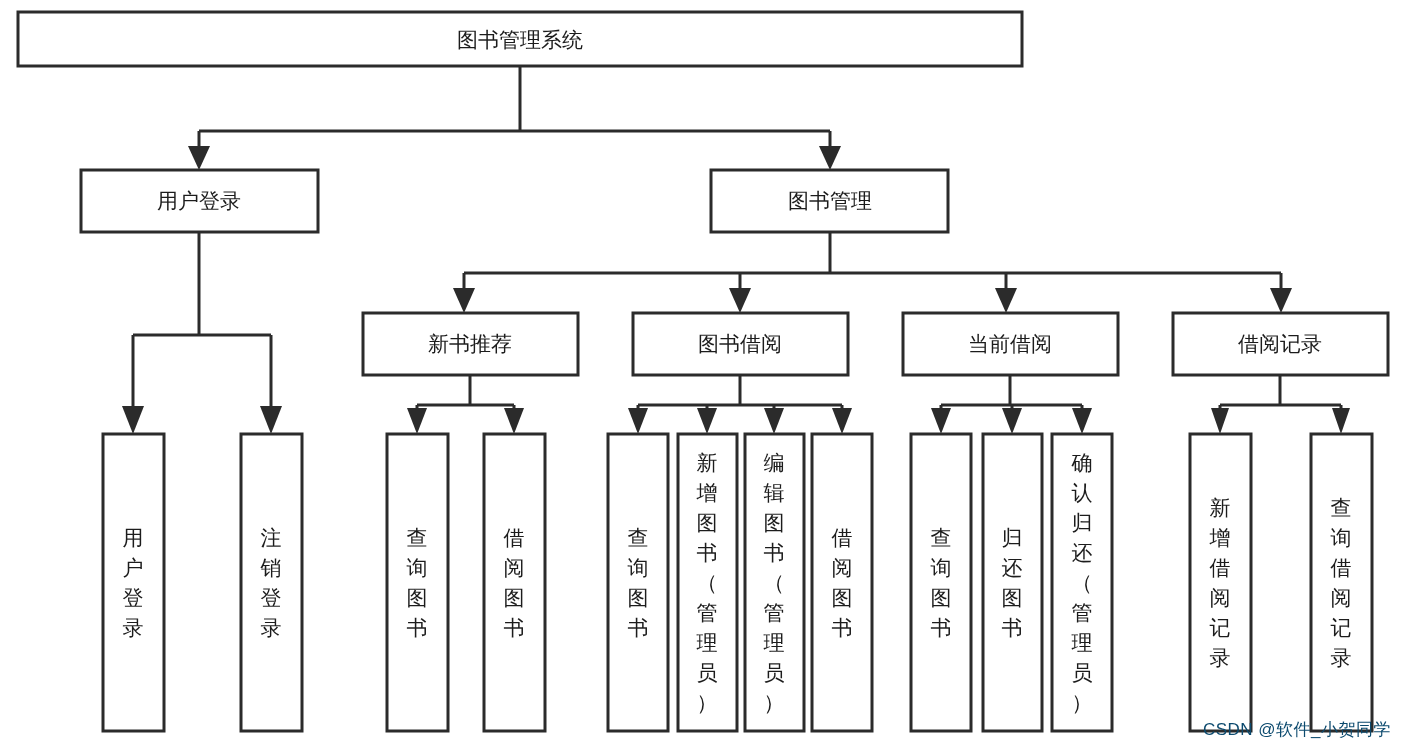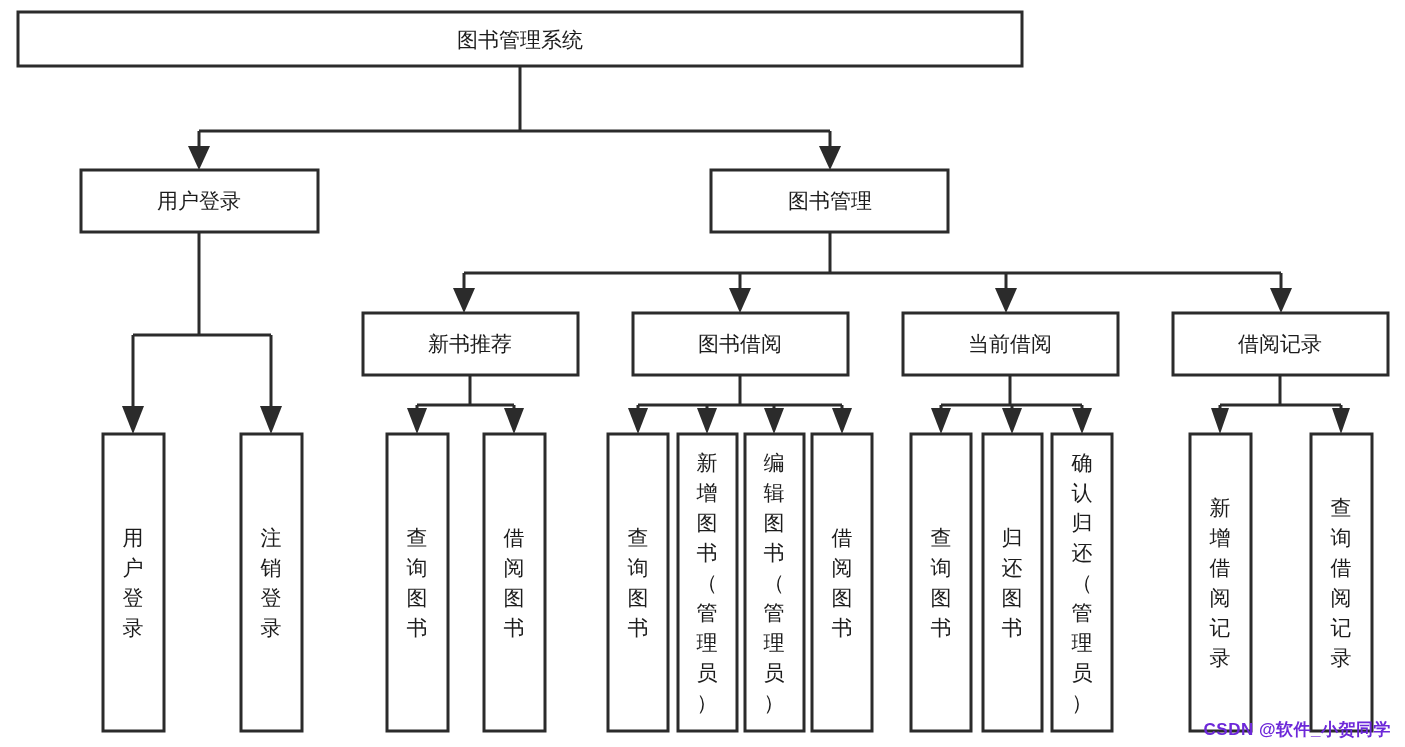--- a/index.html
+++ b/index.html
@@ -51,25 +51,24 @@
     font-size: 21px;
     fill: #1c1c1c;
     text-anchor: middle;
   }
   .watermark {
     position: absolute;
     right: 14px;
     bottom: 6px;
     font-family: "Liberation Sans", "DejaVu Sans", sans-serif;
     font-size: 17px;
-    color: #6d28d9;
+    color: #0c4a6e;
     white-space: nowrap;
     letter-spacing: 0.5px;
     pointer-events: none;
-    font-weight: bold;
   }
 </style>
 </head>
 <body>
 
 <div id="diagram-root">
   <svg class="canvas" viewBox="0 0 1405 747">
     <defs>
       <marker id="arrow" viewBox="0 0 12 14" refX="6" refY="13" markerWidth="12" markerHeight="14" orient="auto-start-reverse">
         <path d="M 0 0 L 12 0 L 6 14 Z" class="arrowhead"></path>

